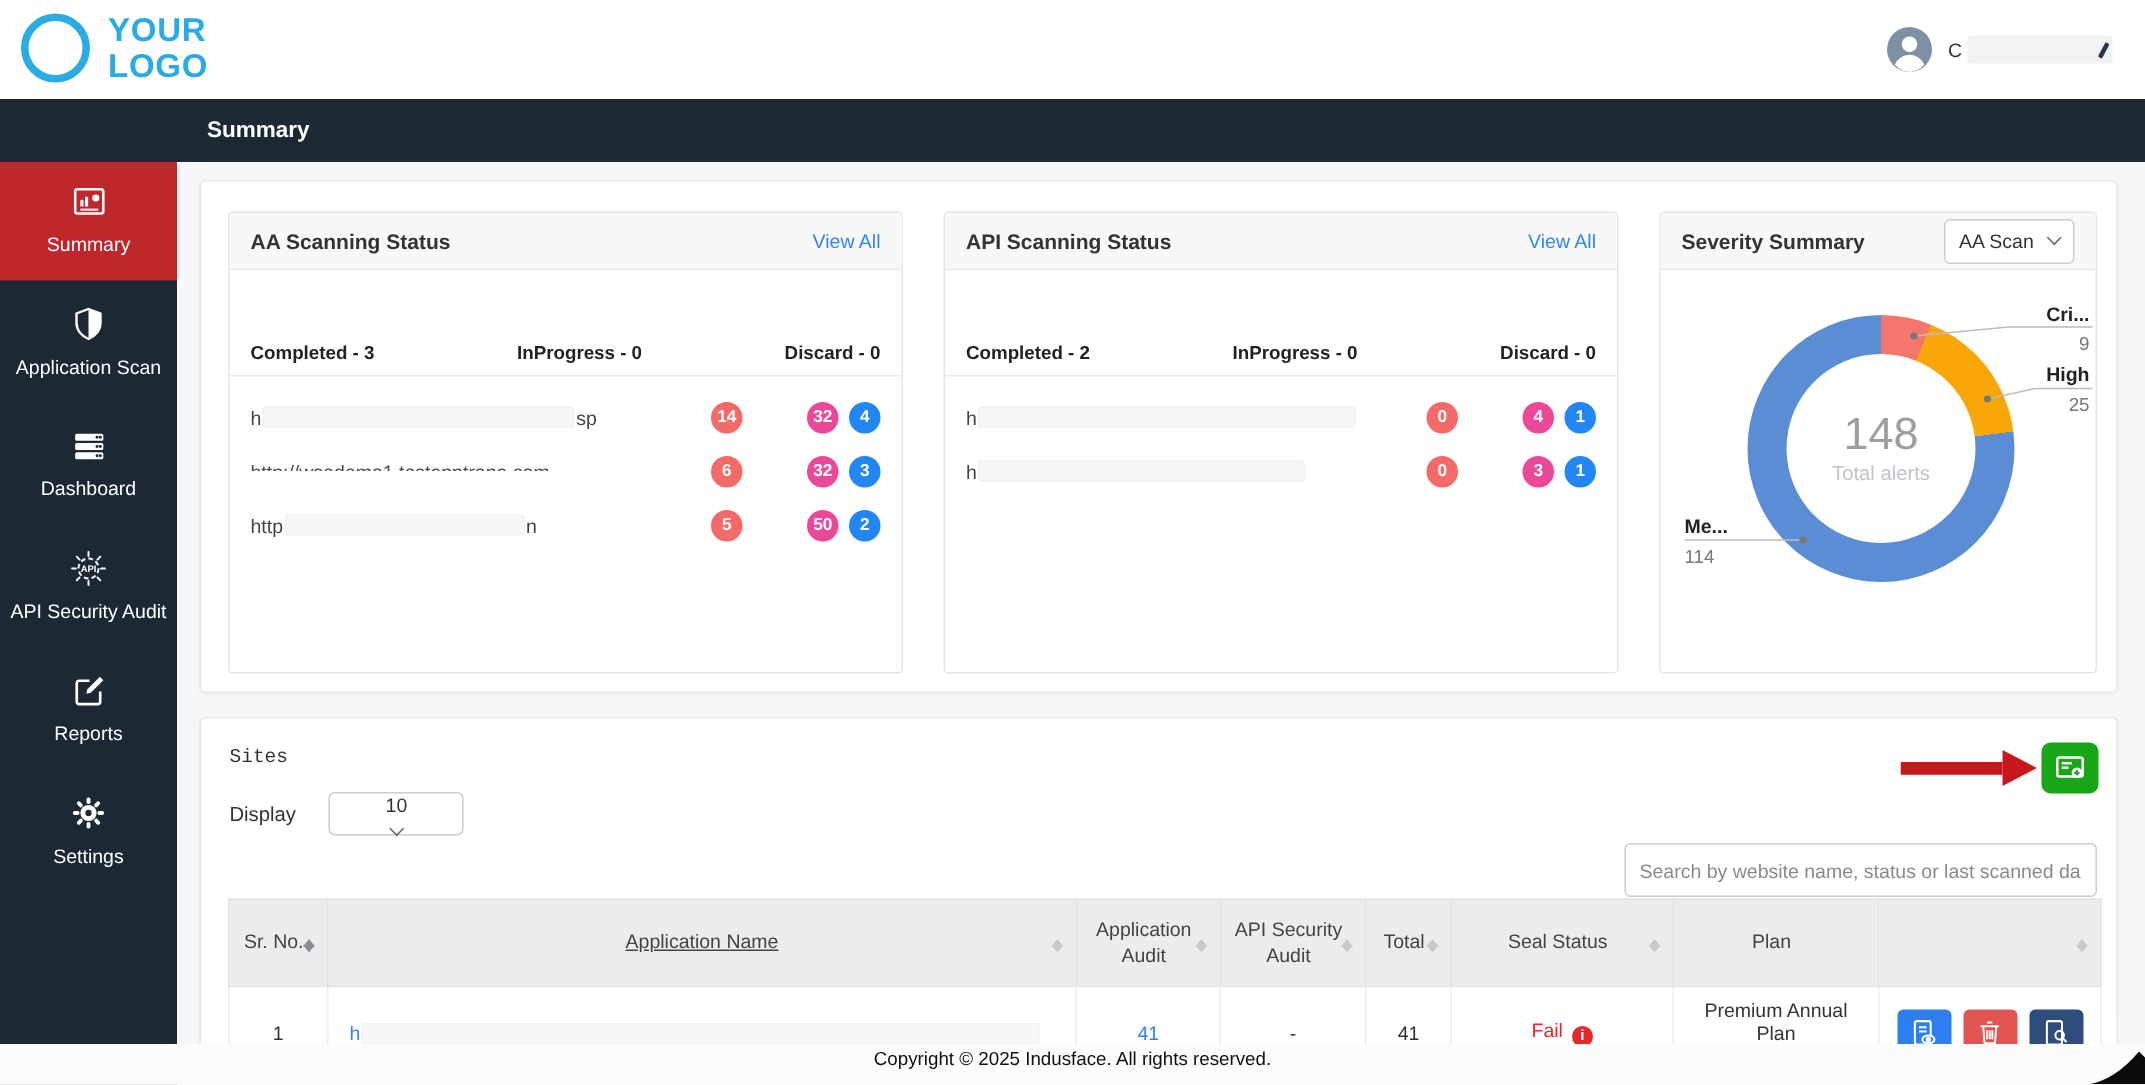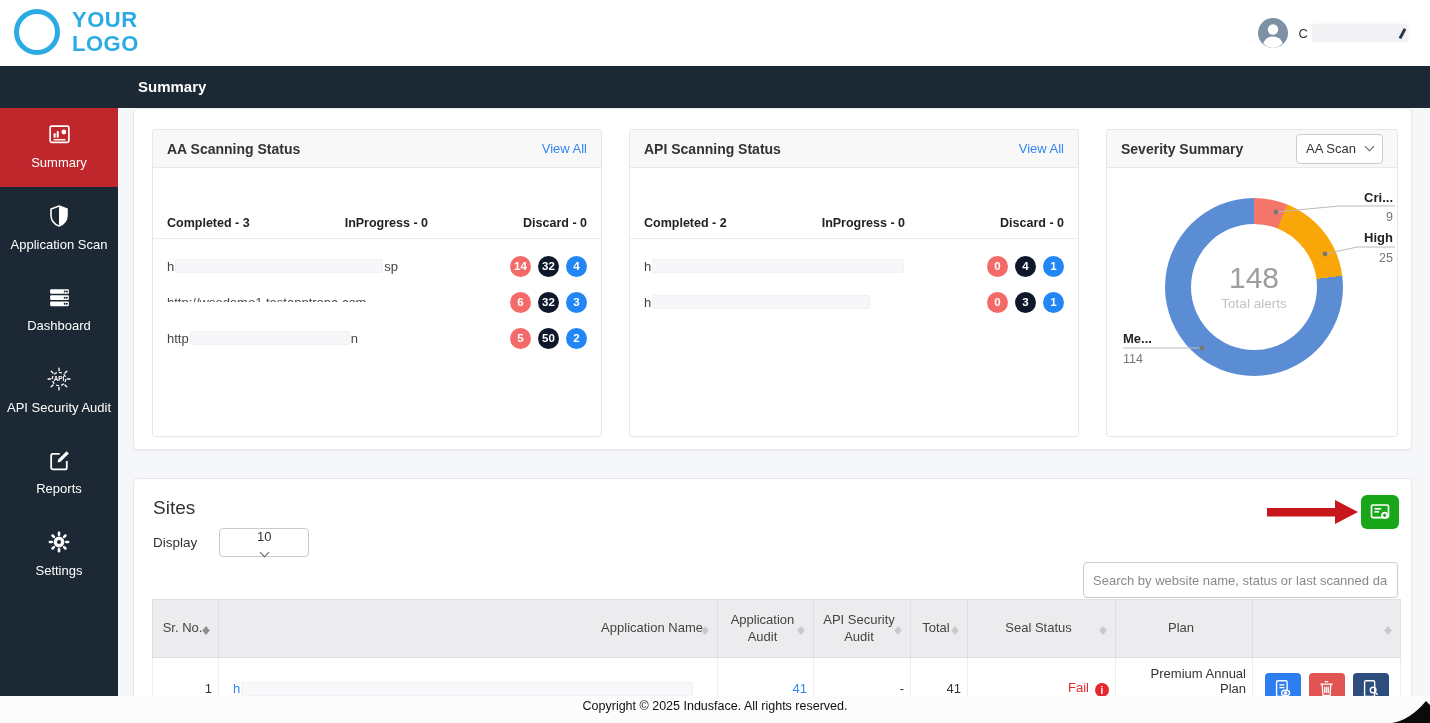--- a/index.html
+++ b/index.html
@@ -25,70 +25,70 @@
   .sidebar { left:0; top:108px; width:118px; height:615px; background:#1c2834; z-index:3; display:flex; flex-direction:column; }
   .side-item { width:100%; padding:13px 6px 15px; display:flex; flex-direction:column; align-items:center; gap:7px; cursor:pointer; }
   .side-item.active { background:#c0272d; }
   .side-item + .side-item { margin-top:3px; }
   .side-icon { width:26px; height:26px; display:flex; align-items:center; justify-content:center; }
   .side-label { color:#fff; font-size:13px; text-align:center; line-height:1.35; }
 
   
   .main-bg { left:118px; top:108px; width:1312px; height:615px; background:#f6f7f9; }
   .panel { background:#fff; border:1px solid #e8e8ec; border-radius:4px; box-shadow:0 1px 2px rgba(0,0,0,.04); }
-  .panel1 { left:133px; top:108px; width:1279px; height:342px; }
+  .panel1 { left:133px; top:120px; width:1279px; height:342px; }
   .panel2 { left:133px; top:478px; width:1279px; height:300px; }
 
   
   .card { position:absolute; top:20px; height:308px; background:#fff; border:1px solid #e6e6ea; border-radius:3px; }
   .card-aa { left:18px; width:450px; }
   .card-api { left:495px; width:450px; }
   .card-sev { left:972px; width:292px; }
   .card-head { height:38px; background:#f8f8f9; border-bottom:1px solid #e8e8ec; display:flex; align-items:center; justify-content:space-between; padding:0 14px; border-radius:3px 3px 0 0; }
   .card-title { font-weight:bold; font-size:14px; color:#333; }
   .view-all { color:#2f86f3; font-size:13px; text-decoration:none; cursor:pointer; }
   .stats-row { height:31px; display:flex; align-items:center; justify-content:space-between; padding:0 14px; border-bottom:1px solid #ececef; font-size:12.5px; font-weight:bold; color:#222;margin-top:40px; }
   .scan-list { padding:16px 14px 0; }
   .scan-row { display:flex; align-items:center; justify-content:space-between; margin-bottom:14px; height:22px; }
   .scan-url { font-size:13px; color:#444; display:flex; align-items:center; }
   .redact { display:inline-block; height:14px; background:#f7f7f9; border:1px solid #f1f1f4; border-radius:2px; vertical-align:middle; margin:0 1px; }
   .ghost-wrap { position:relative; font-size:13px; color:#4a4a4a; line-height:15px; }
   .ghost-cover { position:absolute; left:-2px; right:-55px; top:7px; height:13px; background:#fff; }
   .badges { display:flex; gap:7px; }
   .badge { width:21px; height:21px; border-radius:50%; color:#fff; font-size:11.5px; font-weight:bold; display:flex; align-items:center; justify-content:center; }
-  .b-red { background:#f46a68; } .b-yellow { background:#0f172a; } .b-blue { background:#2287f5; }
+  .b-red { background:#f46a68; } .b-yellow { background:#ec4899;margin-left:36px; } .b-blue { background:#2287f5; }
 
   
   .select-box { display:flex; align-items:center; gap:8px; border:1px solid #ccc; border-radius:4px; background:#fff; height:30px; padding:0 9px; cursor:pointer;margin-left:12px; }
   .select-text { font-size:13px; color:#333; width:52px; overflow:hidden; white-space:nowrap; }
   .chev { width:7px; height:7px; border-right:1.6px solid #666; border-bottom:1.6px solid #666; transform:rotate(45deg); margin-top:-4px; }
   .sev-body { position:relative; height:269px; }
   .donut { position:absolute; left:58px; top:30px; width:178px; height:178px; border-radius:50%; }
   .donut-hole { position:absolute; left:26px; top:26px; width:126px; height:126px; background:#fff; border-radius:50%; display:flex; flex-direction:column; align-items:center; justify-content:center; }
   .donut-total { font-size:30px; color:#9e9e9e; line-height:1; }
   .donut-sub { font-size:13.5px; color:#c0c3c7; margin-top:3px; }
   .sev-lines { position:absolute; left:0; top:0; width:292px; height:269px; pointer-events:none; }
   .sev-label { position:absolute; font-size:13px; font-weight:bold; color:#222; }
   .sev-value { position:absolute; font-size:12.5px; color:#777; }
 
   
-  .sites-title { position:absolute; left:19px; top:18px; font-size:19px; color:#333; }
+  .sites-title { position:absolute; left:19px; top:18px; font-size:13px; color:#333;font-family:Liberation Mono, monospace; }
   .display-row { position:absolute; left:19px; top:49px; display:flex; align-items:center; gap:10px; font-size:13.5px; color:#333; }
   .display-select { width:90px; height:29px;flex-direction:column; }
   .display-select .select-text { width:auto; flex:1; text-align:center; }
   .add-btn { position:absolute; left:1227px; top:16px; width:38px; height:34px; background:#18a718; border-radius:6px; display:flex; align-items:center; justify-content:center; cursor:pointer; }
   .annot-arrow { position:absolute; left:1133px; top:20px; width:92px; height:26px; pointer-events:none; z-index:5; }
   .search-input { position:absolute; left:949px; top:83px; width:315px; height:36px; border:1px solid #ccc; border-radius:4px; font-size:13px; color:#555; padding:0 9px; font-family:"Liberation Sans","DejaVu Sans",sans-serif; }
   .search-input::placeholder { color:#8a8a8a; }
 
   
   .sites-table { position:absolute; left:18px; top:120px; width:1248px; border-collapse:collapse; table-layout:fixed; }
   .sites-table th { background:#ececee; border:1px solid #e0e0e2; font-size:13px; font-weight:normal; color:#444; height:58px; text-align:center; vertical-align:middle; position:relative; padding:4px 14px 4px 8px; line-height:1.25; }
-  .sites-table th.al { text-align:right; padding-left:14px; }
-  .sites-table td { border:1px solid #ededf0; font-size:13px; color:#333; height:62px; text-align:right; vertical-align:middle; background:#fff; padding:4px 6px; }
+  .sites-table th.al { text-align:center; padding-left:14px;text-decoration:underline; }
+  .sites-table td { border:1px solid #ededf0; font-size:13px; color:#333; height:62px; text-align:center; vertical-align:middle; background:#fff; padding:4px 6px; }
   .sites-table td.al { text-align:left; padding-left:14px; }
   .sorter { position:absolute; right:7px; top:50%; width:9px; height:15px; margin-top:-7px; }
   .sorter::before { content:""; position:absolute; left:0; top:0; border:4.5px solid transparent; border-bottom:5px solid #c9c9cc; }
   .sorter::after { content:""; position:absolute; left:0; bottom:-2px; border:4.5px solid transparent; border-top:5px solid #c9c9cc; }
   .sorter.dark::before { border-bottom-color:#8d8d92; } .sorter.dark::after { border-top-color:#8d8d92; }
   .link { color:#2f86f3; text-decoration:none; cursor:pointer; }
   .fail { color:#e8262d; }
   .info-i { display:inline-flex; width:14px; height:14px; border-radius:50%; background:#e8262d; color:#fff; font-size:10px; font-weight:bold; align-items:center; justify-content:center; margin-left:6px; vertical-align:-2px; font-style:normal; cursor:pointer; }
   .actions { display:flex; gap:8px; justify-content:center; }
   .act-btn { width:36px; height:31px; border:none; border-radius:4px; display:flex; align-items:center; justify-content:center; cursor:pointer; }

